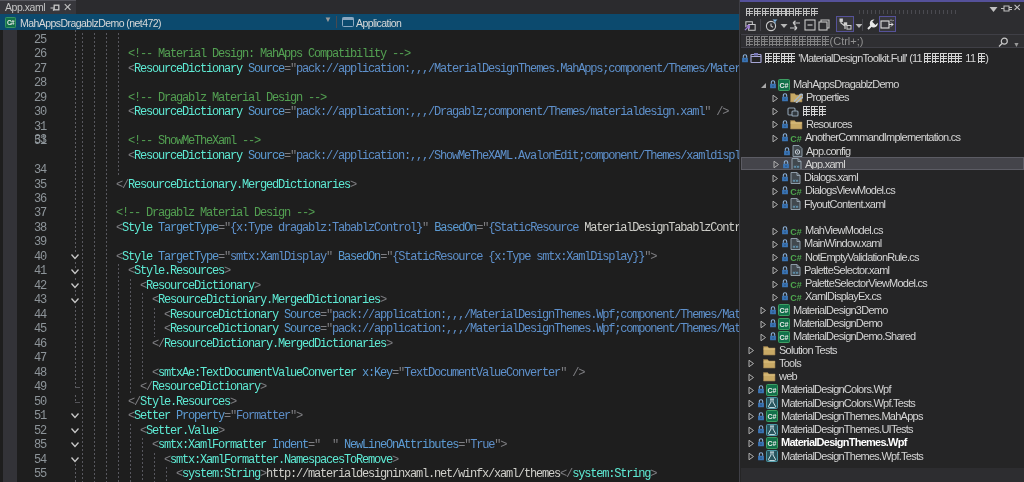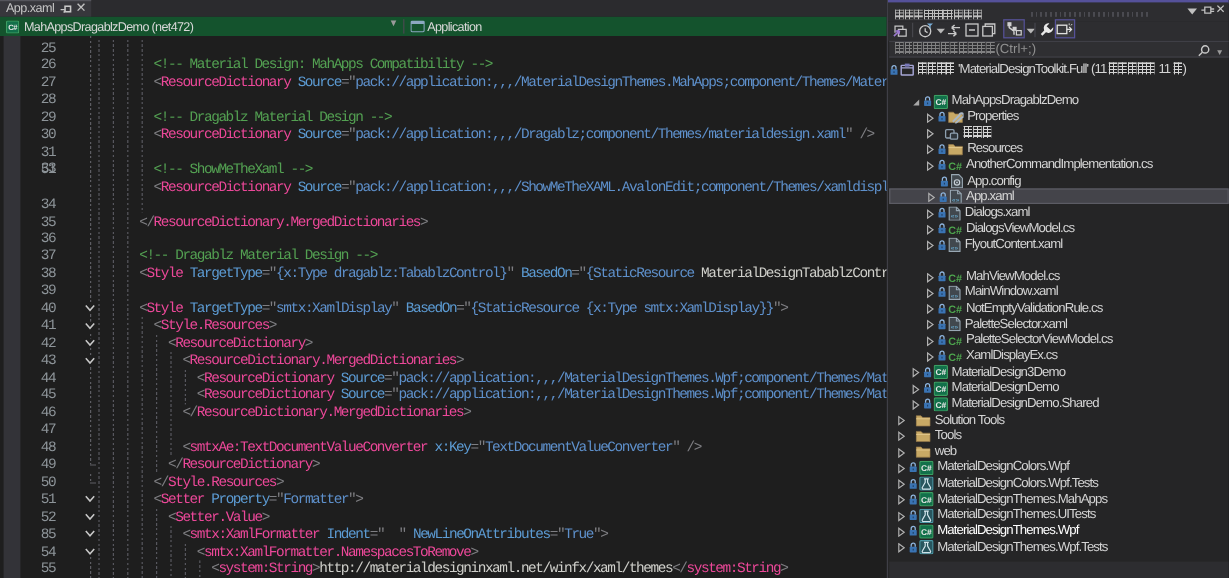--- a/index.html
+++ b/index.html
@@ -6,30 +6,30 @@
 #page {position:relative;width:1024px;height:482px}
 
 
 #tabwell {position:absolute;left:0;top:0;width:739px;height:14px;background:#2b2b2e}
 #tab {position:absolute;left:0;top:0;width:76px;height:14px;background:#37373c;border-top:1px solid #55555c;
   color:#c4c4c4;font-size:10.5px;letter-spacing:-0.45px;line-height:13px;padding-left:5px}
 #tab .pin {position:absolute;left:50px;top:2px}
 #tab .x {position:absolute;left:63px;top:0px;color:#c0c0c0;font-size:11px}
 
 
-#crumb {position:absolute;left:0;top:14px;width:739px;height:16px;background:#14532d;color:#d8d8d8;font-size:10.5px;letter-spacing:-0.55px}
+#crumb {position:absolute;left:0;top:14px;width:739px;height:16px;background:#0c4a6e;color:#d8d8d8;font-size:10.5px;letter-spacing:-0.55px}
 #crumb .sep {position:absolute;left:336px;top:2px;height:12px;width:1px;background:#4a4a50}
 
 
 #editor {position:absolute;left:0;top:30px;width:739px;height:452px;background:#1e1e1e;overflow:hidden;
   font-family:"Liberation Mono",monospace;font-size:12px;letter-spacing:-1.2px}
 #gmargin {position:absolute;left:3px;top:0;width:14px;height:100%;background:#333338}
 .ln {position:absolute;left:0px;width:46px;height:14.48px;line-height:14.48px;text-align:right;color:#8d9499}
 .cl {position:absolute;height:14.48px;line-height:14.48px;white-space:pre;color:#c8c8c8}
-.td {color:#7e7e82;font-style:normal} .te {color:#ec4899;font-style:normal}
+.td {color:#7e7e82;font-style:normal} .te {color:#5eead4;font-style:normal}
 .ta {color:#5c9bd3;font-style:normal} .tv {color:#5e90cb;font-style:normal}
 .tw {color:#cfcfca;font-style:normal} .tc {color:#53a052;font-style:normal}
 .ig {position:absolute;width:1px;background:repeating-linear-gradient(180deg,#57575e 0 2px,transparent 2px 4px)}
 .ol {position:absolute;left:75px;width:1px;background:repeating-linear-gradient(180deg,#5d5d63 0 2px,transparent 2px 4px)}
 .olh {position:absolute;left:75px;width:5px;height:1px;background:#55555a}
 .chev {position:absolute;left:70px;background:#1e1e1e}
 
 
 #panel {position:absolute;left:739px;top:0;width:285px;height:482px;background:#252526;border-left:1px solid #3f3f46}
 #ptop {position:absolute;left:0;top:0;width:100%;height:2.5px;background:#55519a}
@@ -558,21 +558,21 @@
 <div class="trow" style="top:342.94px">
         <span style="width:6px;flex:none"></span>
         <svg class="tic" width="8" height="9" viewBox="0 0 8 9" style="margin:2px 2px 0 0">
           <path d="M2 1.2 L6.5 4.5 L2 7.8 Z" fill="none" stroke="#b0b0b0" stroke-width="1"></path>
         </svg>
         <span style="width:6px;flex:none"></span>
         <svg class="tic" width="13" height="11" viewBox="0 0 13 11" style="margin:1px 2px 0 0;opacity:1">
           <path d="M0.5 1.5 h4 l1.5 1.5 h6 v7 h-11.5 z" fill="#c8a965" stroke="#96794a" stroke-width="0.6"></path>
           <path d="M0.5 4 h11.5" stroke="#e3c98e" stroke-width="0.8"></path>
         </svg>
-        <span class="tl" style="">Solution Tools</span>
+        <span class="tl" style="">Solution Tests</span>
       </div>
 <div class="trow" style="top:356.21px">
         <span style="width:6px;flex:none"></span>
         <svg class="tic" width="8" height="9" viewBox="0 0 8 9" style="margin:2px 2px 0 0">
           <path d="M2 1.2 L6.5 4.5 L2 7.8 Z" fill="none" stroke="#b0b0b0" stroke-width="1"></path>
         </svg>
         <span style="width:6px;flex:none"></span>
         <svg class="tic" width="13" height="11" viewBox="0 0 13 11" style="margin:1px 2px 0 0;opacity:1">
           <path d="M0.5 1.5 h4 l1.5 1.5 h6 v7 h-11.5 z" fill="#c8a965" stroke="#96794a" stroke-width="0.6"></path>
           <path d="M0.5 4 h11.5" stroke="#e3c98e" stroke-width="0.8"></path>
@@ -662,21 +662,21 @@
         </svg>
         <svg class="tic" width="8" height="11" viewBox="0 0 9 11" style="margin:1px 1px 0 0">
           <rect x="1.2" y="4.6" width="6.6" height="5.2" rx="0.6" fill="#3a74b4"></rect>
           <path d="M2.6 4.6 V3.1 A1.9 1.9 0 0 1 6.4 3.1 V4.6" stroke="#8fb6e0" stroke-width="1.2" fill="none"></path>
           <path d="M4.5 6.5 v1.6" stroke="#1e3c60" stroke-width="1"></path>
         </svg>
         <svg class="tic" width="12" height="12" viewBox="0 0 12 12" style="margin:1px 2px 0 0">
           <rect x="0.5" y="0.5" width="11" height="11" rx="1" fill="#12704a" stroke="#3d9e62" stroke-width="1"></rect>
           <text x="6" y="8.8" font-family="Liberation Sans" font-size="7" font-weight="bold" fill="#e8e8e8" text-anchor="middle">C#</text>
         </svg>
-        <span class="tl" style="font-weight:normal;color:#fff">MaterialDesignThemes.Wpf</span>
+        <span class="tl" style="font-weight:bold;color:#fff">MaterialDesignThemes.Wpf</span>
       </div>
 <div class="trow" style="top:449.10px">
         <span style="width:6px;flex:none"></span>
         <svg class="tic" width="8" height="9" viewBox="0 0 8 9" style="margin:2px 2px 0 0">
           <path d="M2 1.2 L6.5 4.5 L2 7.8 Z" fill="none" stroke="#b0b0b0" stroke-width="1"></path>
         </svg>
         <svg class="tic" width="8" height="11" viewBox="0 0 9 11" style="margin:1px 1px 0 0">
           <rect x="1.2" y="4.6" width="6.6" height="5.2" rx="0.6" fill="#3a74b4"></rect>
           <path d="M2.6 4.6 V3.1 A1.9 1.9 0 0 1 6.4 3.1 V4.6" stroke="#8fb6e0" stroke-width="1.2" fill="none"></path>
           <path d="M4.5 6.5 v1.6" stroke="#1e3c60" stroke-width="1"></path>

